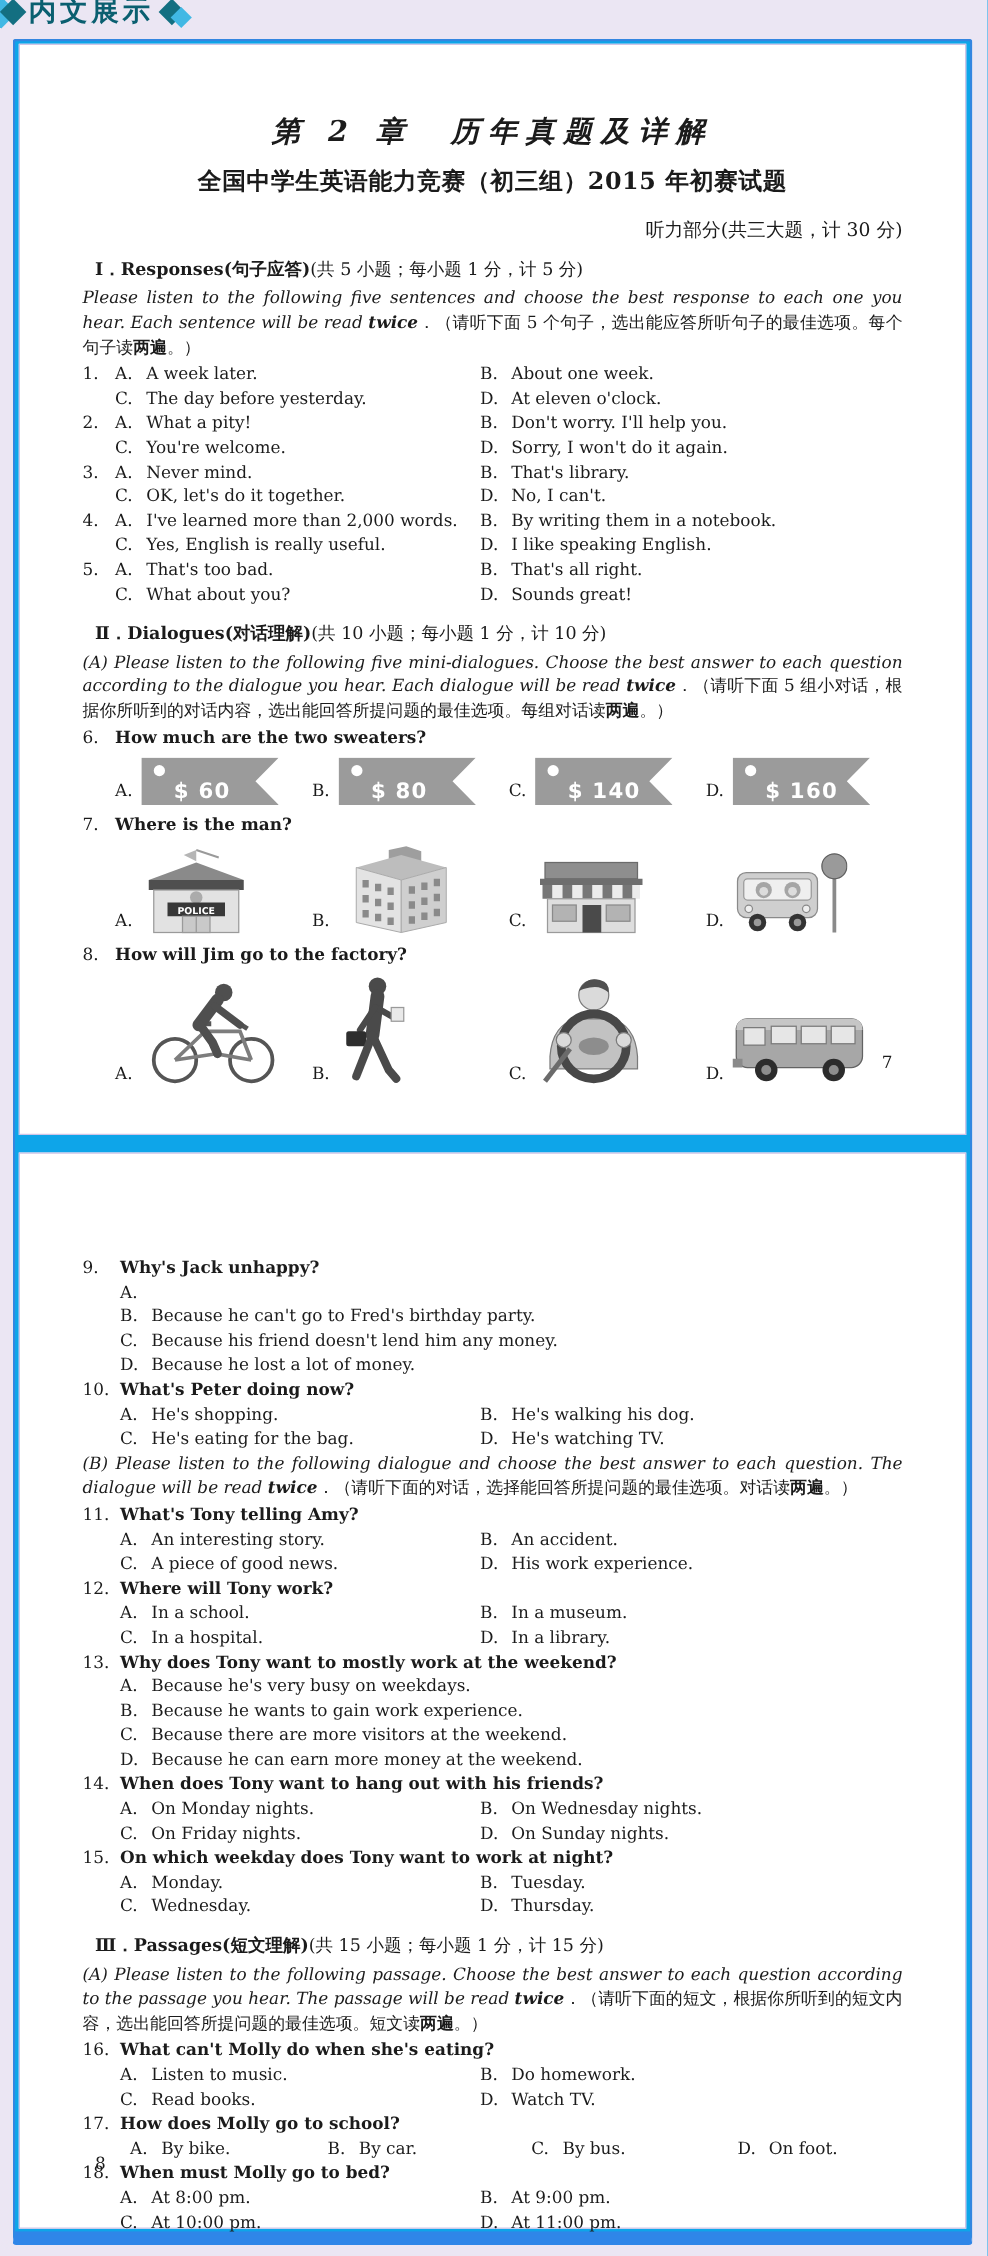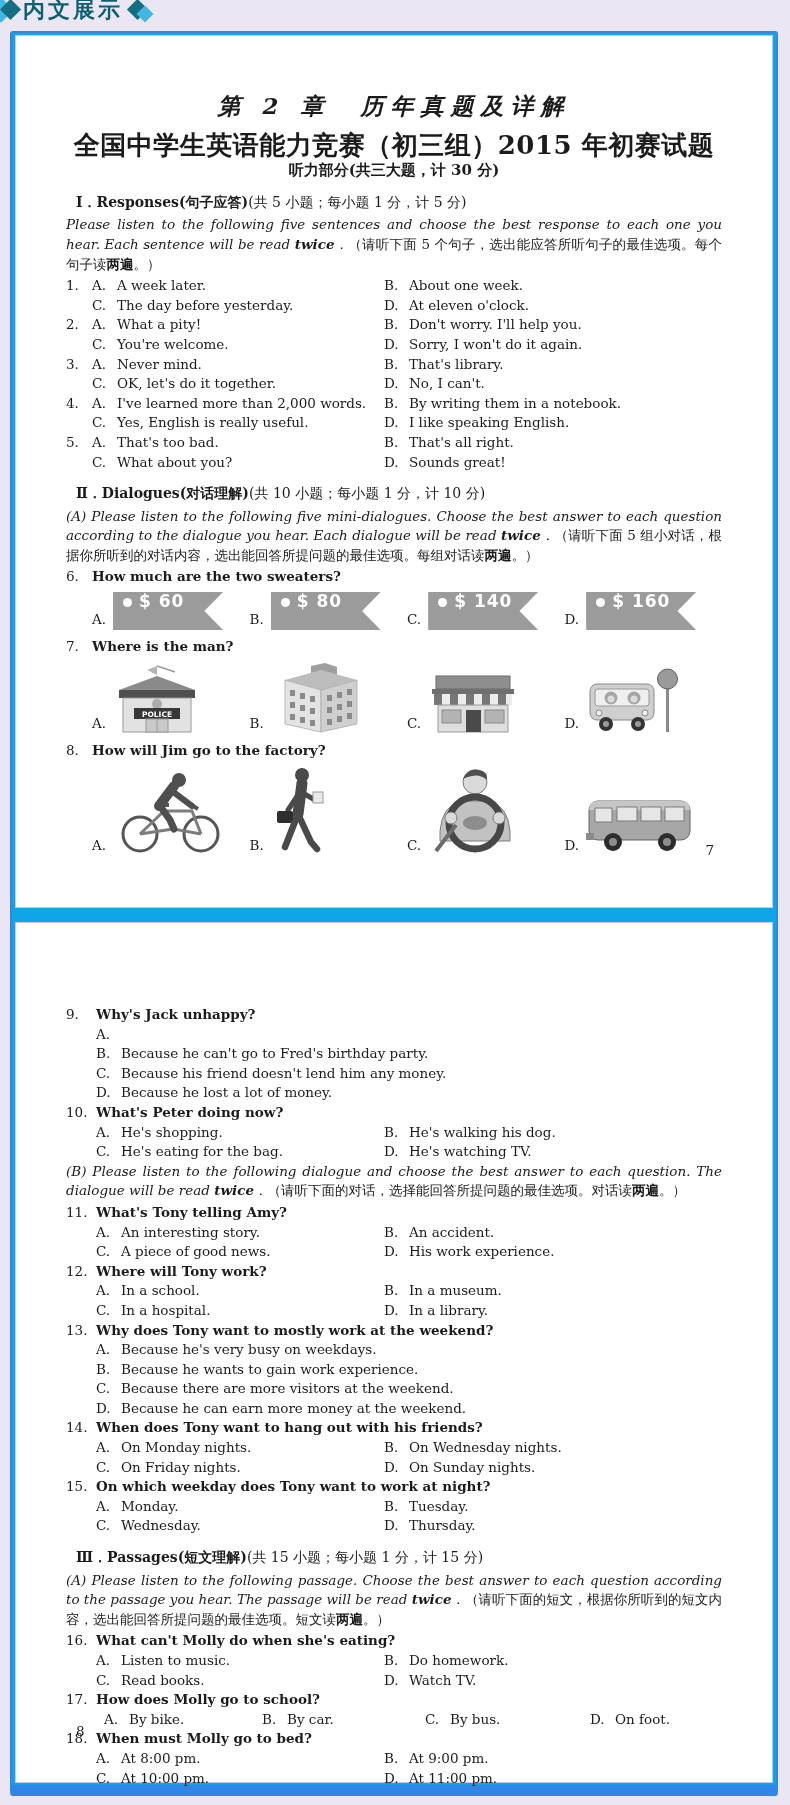--- a/index.html
+++ b/index.html
@@ -34,22 +34,22 @@
   .p1 { top:2px;  height:873px; }
   .p2 { top:889px; height:861px; }
   .content { padding:60px 50px 0 50px; }
   .p2 .content { padding-top:82px; }
   .pageno { position:absolute; font-size:13.5px; }
   .p1 .pageno { right:58px; bottom:46px; }
   .p2 .pageno { left:60px; bottom:40px; }
   
   .chapter-title { text-align:center; font-size:23px; font-weight:bold; font-style:italic;
                    letter-spacing:7px; margin-bottom:20px; }
-  .exam-title    { text-align:center; font-size:26px; font-weight:bold; margin-bottom:6px; letter-spacing:0.5px; }
-  .listen-header { text-align:center; font-size:15px; font-weight:bold; margin-bottom:8px; }
+  .exam-title    { text-align:center; font-size:19px; font-weight:bold; margin-bottom:20px; letter-spacing:0.5px; }
+  .listen-header { text-align:right; font-size:15px; font-weight:normal; margin-bottom:8px; }
   .sec-heading   { margin:12px 0 3px; padding-left:10px; font-size:14px; }
   .instr { margin:0 0 2px; text-align:justify; }
   .it { font-style:italic; }
   .bd { font-weight:bold; }
   
   .q { margin:0; }
   .row { display:flex; }
   .num { flex:none; width:26px; }
   .p2 .num { width:30px; }
   .stem { flex:1;font-weight:bold; }
@@ -62,21 +62,21 @@
   .optfull { flex:1; }
   .c4 { flex:1; display:flex; }
   .c4 .cell { display:flex; padding-left:8px; box-sizing:border-box; }
   
   .img-row { display:flex; align-items:flex-end; padding-left:26px; margin:5px 0 7px; }
   .img-cell { flex:1; display:flex; align-items:flex-end; }
   .img-cell .lab { width:auto; margin-right:7px; }
   .icon-holder svg { display:block; }
   .tag { position:relative; width:110px; height:38px; background:#9b9b9b;
          clip-path:polygon(0 0,100% 0,83% 50%,100% 100%,0 100%);
-         display:flex; align-items:flex-start; }
+         display:flex; align-items:flex-end; }
   .tag-text { color:#fff; font-family:"DejaVu Sans","Liberation Sans",sans-serif;
               font-weight:bold; font-size:17px; margin-left:26px; letter-spacing:1px; }
   .dot { position:absolute; left:10px; top:6px; width:9px; height:9px; background:#fff; border-radius:50%; }
 </style>
 </head>
 <body>
 
 <div class="banner">
   <span class="dia dia-light d1"></span>
   <span class="dia dia-dark d2"></span>

